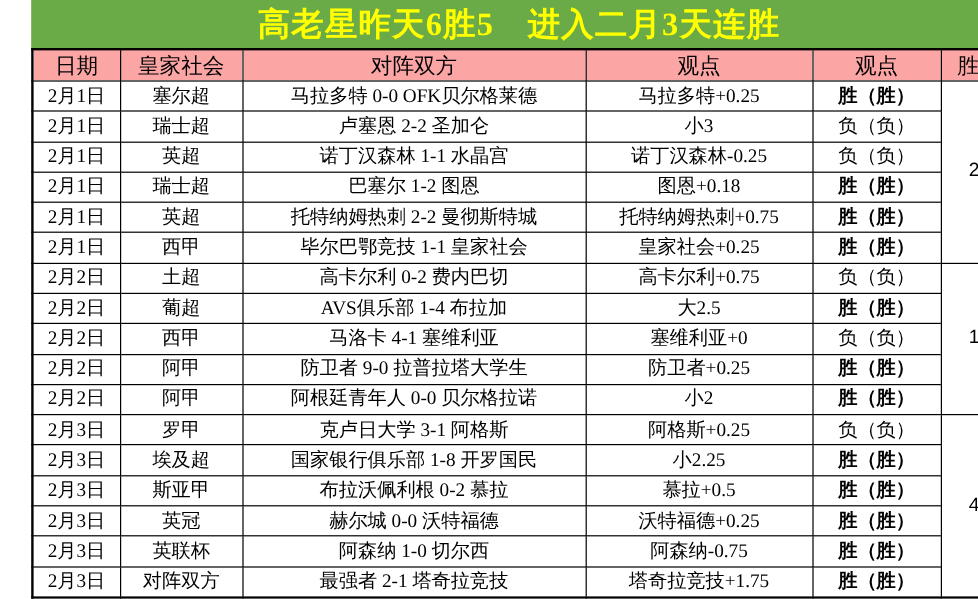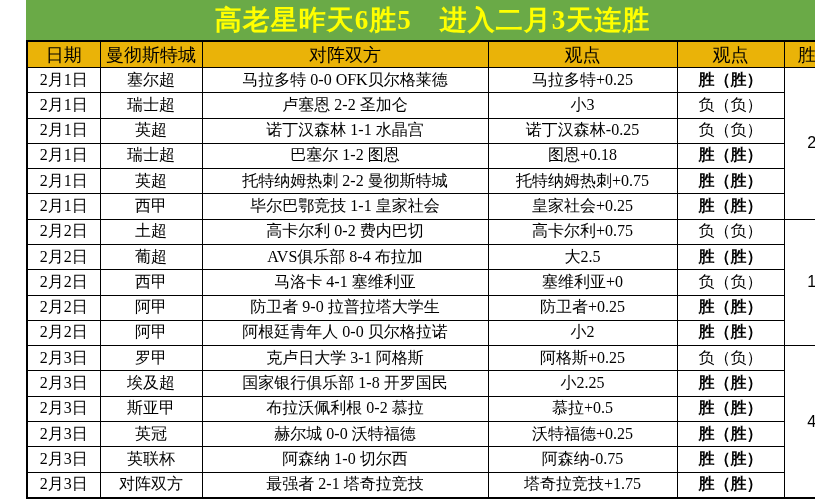--- a/index.html
+++ b/index.html
@@ -18,21 +18,21 @@
   table.sheet{
     border-collapse:collapse;table-layout:fixed;
     margin-left:2px;width:813px;height:459px;
     border:2px solid #000;
   }
   .sheet th,.sheet td{
     border:1px solid #000;text-align:center;vertical-align:middle;
     padding:0;overflow:hidden;white-space:nowrap;
   }
   .sheet thead th{
-    height:25px;font-size:18px;font-weight:normal;color:#000;background:#eab308;
+    height:25px;font-size:18px;font-weight:normal;color:#000;background:#fca5a5;
   }
   .sheet tbody td{height:24px;font-size:16px;color:#000;background:#ffffff;}
   td.result-win{background:#f8cbad;color:#f84a40;font-weight:bold;}
   td.result-lose{background:#ffffff;color:#000000;}
   td.win-plus{
     background:#c00000;color:#1a1a1a;
     font-size:40px;font-family:"Liberation Sans","DejaVu Sans",sans-serif;
   }
 </style>
 </head>
@@ -49,21 +49,21 @@
       <col style="width:73px">
       <col style="width:102px">
       <col style="width:286px">
       <col style="width:189px">
       <col style="width:107px">
       <col style="width:56px">
     </colgroup>
     <thead>
       <tr>
         <th>日期</th>
-        <th>曼彻斯特城</th>
+        <th>皇家社会</th>
         <th>对阵双方</th>
         <th>观点</th>
         <th>观点</th>
         <th>胜+</th>
       </tr>
     </thead>
     <tbody id="table-body">
         <tr>
           <td>2月1日</td>
           <td>塞尔超</td>
@@ -111,21 +111,21 @@
           <td>2月2日</td>
           <td>土超</td>
           <td>高卡尔利 0-2 费内巴切</td>
           <td>高卡尔利+0.75</td>
           <td class="result-lose">负（负）</td>
           <td class="win-plus" rowspan="5">1</td>
         </tr>
         <tr>
           <td>2月2日</td>
           <td>葡超</td>
-          <td>AVS俱乐部 8-4 布拉加</td>
+          <td>AVS俱乐部 1-4 布拉加</td>
           <td>大2.5</td>
           <td class="result-win">胜（胜）</td>
         </tr>
         <tr>
           <td>2月2日</td>
           <td>西甲</td>
           <td>马洛卡 4-1 塞维利亚</td>
           <td>塞维利亚+0</td>
           <td class="result-lose">负（负）</td>
         </tr>

